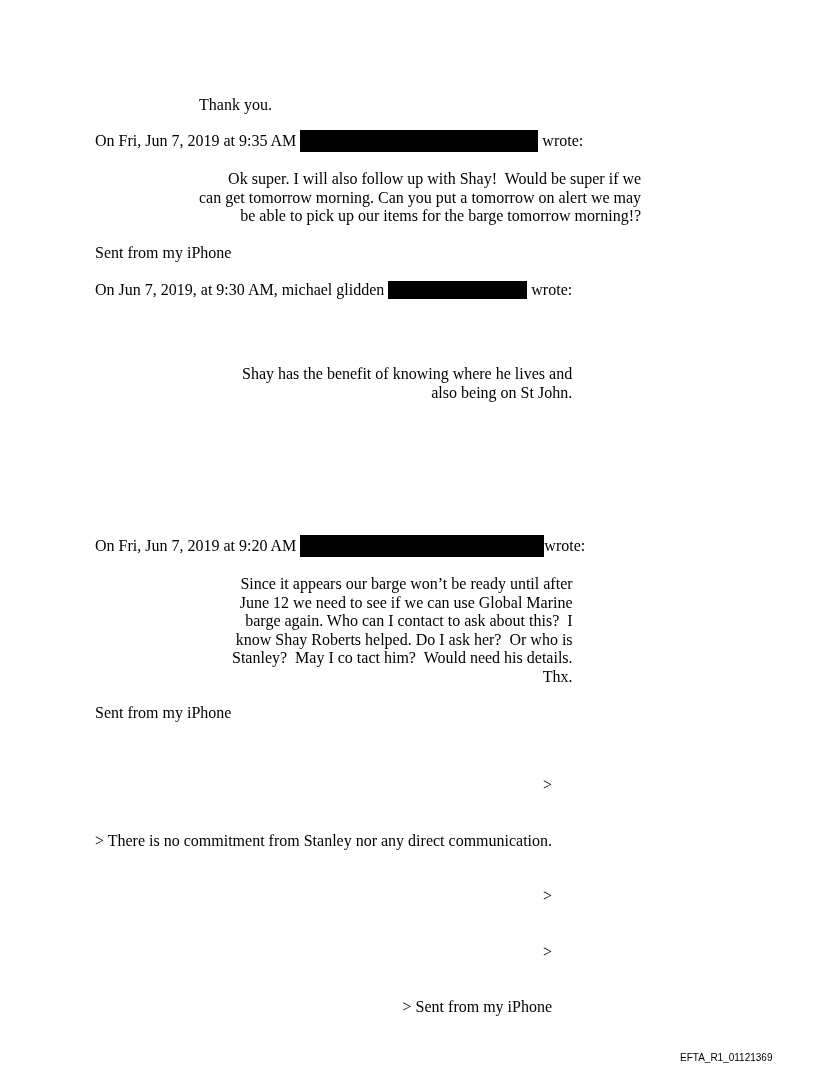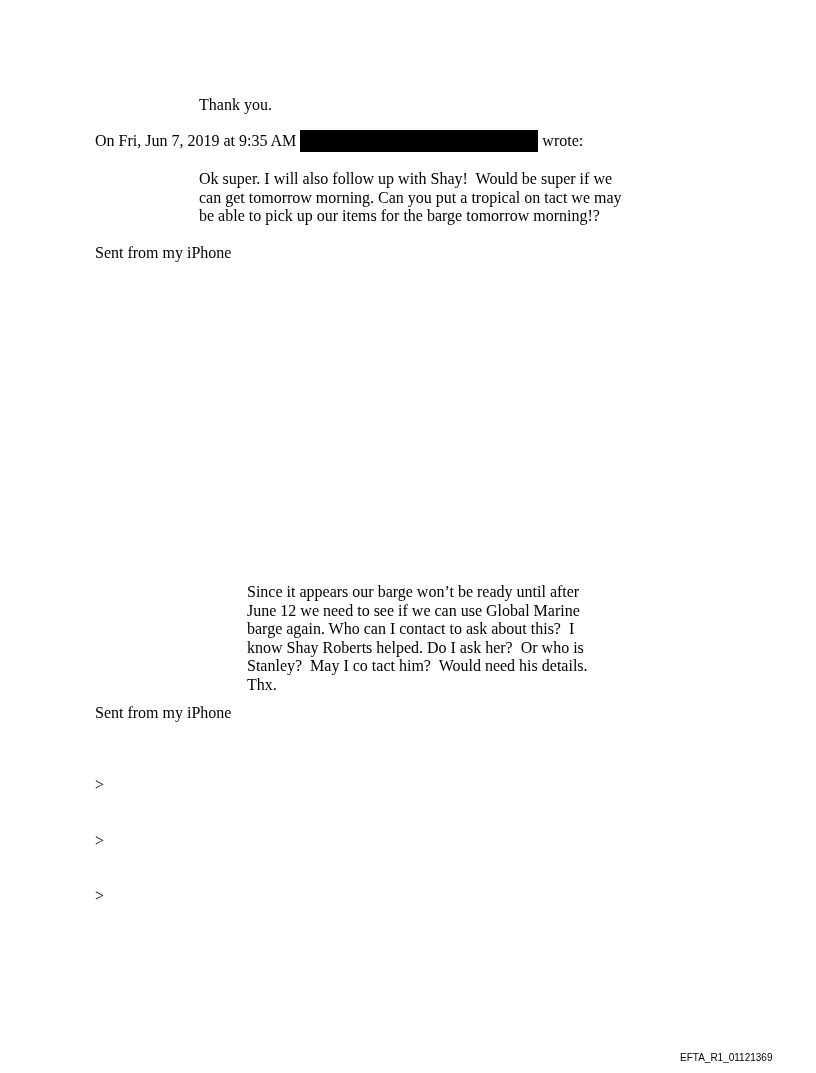--- a/index.html
+++ b/index.html
@@ -10,20 +10,21 @@
   .page {
     position: relative;
     width: 816px;
     height: 1073px;
     background: #ffffff;
     font-family: "Liberation Serif", "DejaVu Serif", serif;
     font-size: 16px;
     line-height: 18.5px;
     color: #000000;
     overflow: hidden;
+    text-align: right;
   }
   .block {
     position: absolute;
     white-space: pre-wrap;
   }
   .bar {
     display: inline-block;
     background: #000000;
     vertical-align: middle;
     margin-top: -2px;
@@ -33,64 +34,70 @@
   .h17 { height: 17px; }
   .qline { white-space: pre-wrap; }
 
   #thank-you { left: 199px; top: 96px; }
   #attr935   { left: 95px;  top: 132px; }
   #msg935    { left: 199px; top: 170px; }
   #sig1      { left: 95px;  top: 244px; }
   #attr930   { left: 95px;  top: 281px; }
   #msg930    { left: 242px; top: 328px; }
   #attr920   { left: 95px;  top: 537px; }
-  #msg920    { left: 247px; top: 575px; margin-top: 8px; }
+  #msg920    { left: 232px; top: 575px; }
   #sig2      { left: 95px;  top: 704px; }
   #quoted    { left: 95px;  top: 739px; }
   #bates {
     left: 680px; top: 1050px;
     font-family: "Liberation Sans", sans-serif;
     font-size: 10px;
     line-height: 16px;
     white-space: nowrap;
   }
 </style>
 </head>
 <body>
 
 <div class="page">
 
   <div class="block" id="thank-you">Thank you.</div>
 
   <div class="block" id="attr935"><span>On Fri, Jun 7, 2019 at 9:35 AM </span><span class="bar h22" style="width: 238px;"></span><span> wrote:</span></div>
 
   <div class="block" id="msg935">Ok super. I will also follow up with Shay!  Would be super if we
-can get tomorrow morning. Can you put a tropical on tact we may
+can get tomorrow morning. Can you put a tomorrow on alert we may
 be able to pick up our items for the barge tomorrow morning!?</div>
 
   <div class="block" id="sig1">Sent from my iPhone</div>
 
+  <div class="block" id="attr930"><span>On Jun 7, 2019, at 9:30 AM, michael glidden </span><span class="bar h18" style="width: 139px;"></span><span> wrote:</span></div>
 
   <div class="block" id="msg930">
+    <div class="qline">Shay has the benefit of knowing where he lives and
+also being on St John.</div>
   </div>
 
+  <div class="block" id="attr920"><span>On Fri, Jun 7, 2019 at 9:20 AM </span><span class="bar h22" style="width: 244px;"></span><span>wrote:</span></div>
 
   <div class="block" id="msg920">Since it appears our barge won’t be ready until after
 June 12 we need to see if we can use Global Marine
 barge again. Who can I contact to ask about this?  I
 know Shay Roberts helped. Do I ask her?  Or who is
 Stanley?  May I co tact him?  Would need his details.
 Thx.</div>
 
   <div class="block" id="sig2">Sent from my iPhone</div>
 
   <div class="block" id="quoted">
     <div class="qline">&gt;</div>
+    <div class="qline">&gt; There is no commitment from Stanley nor any direct communication.</div>
     <div class="qline">&gt;</div>
     <div class="qline">&gt;</div>
+    <div class="qline">&gt; Sent from my iPhone</div>
     
     
     
     
     
   </div>
 
   <div class="block" id="bates">EFTA_R1_01121369</div>
 
 </div>

